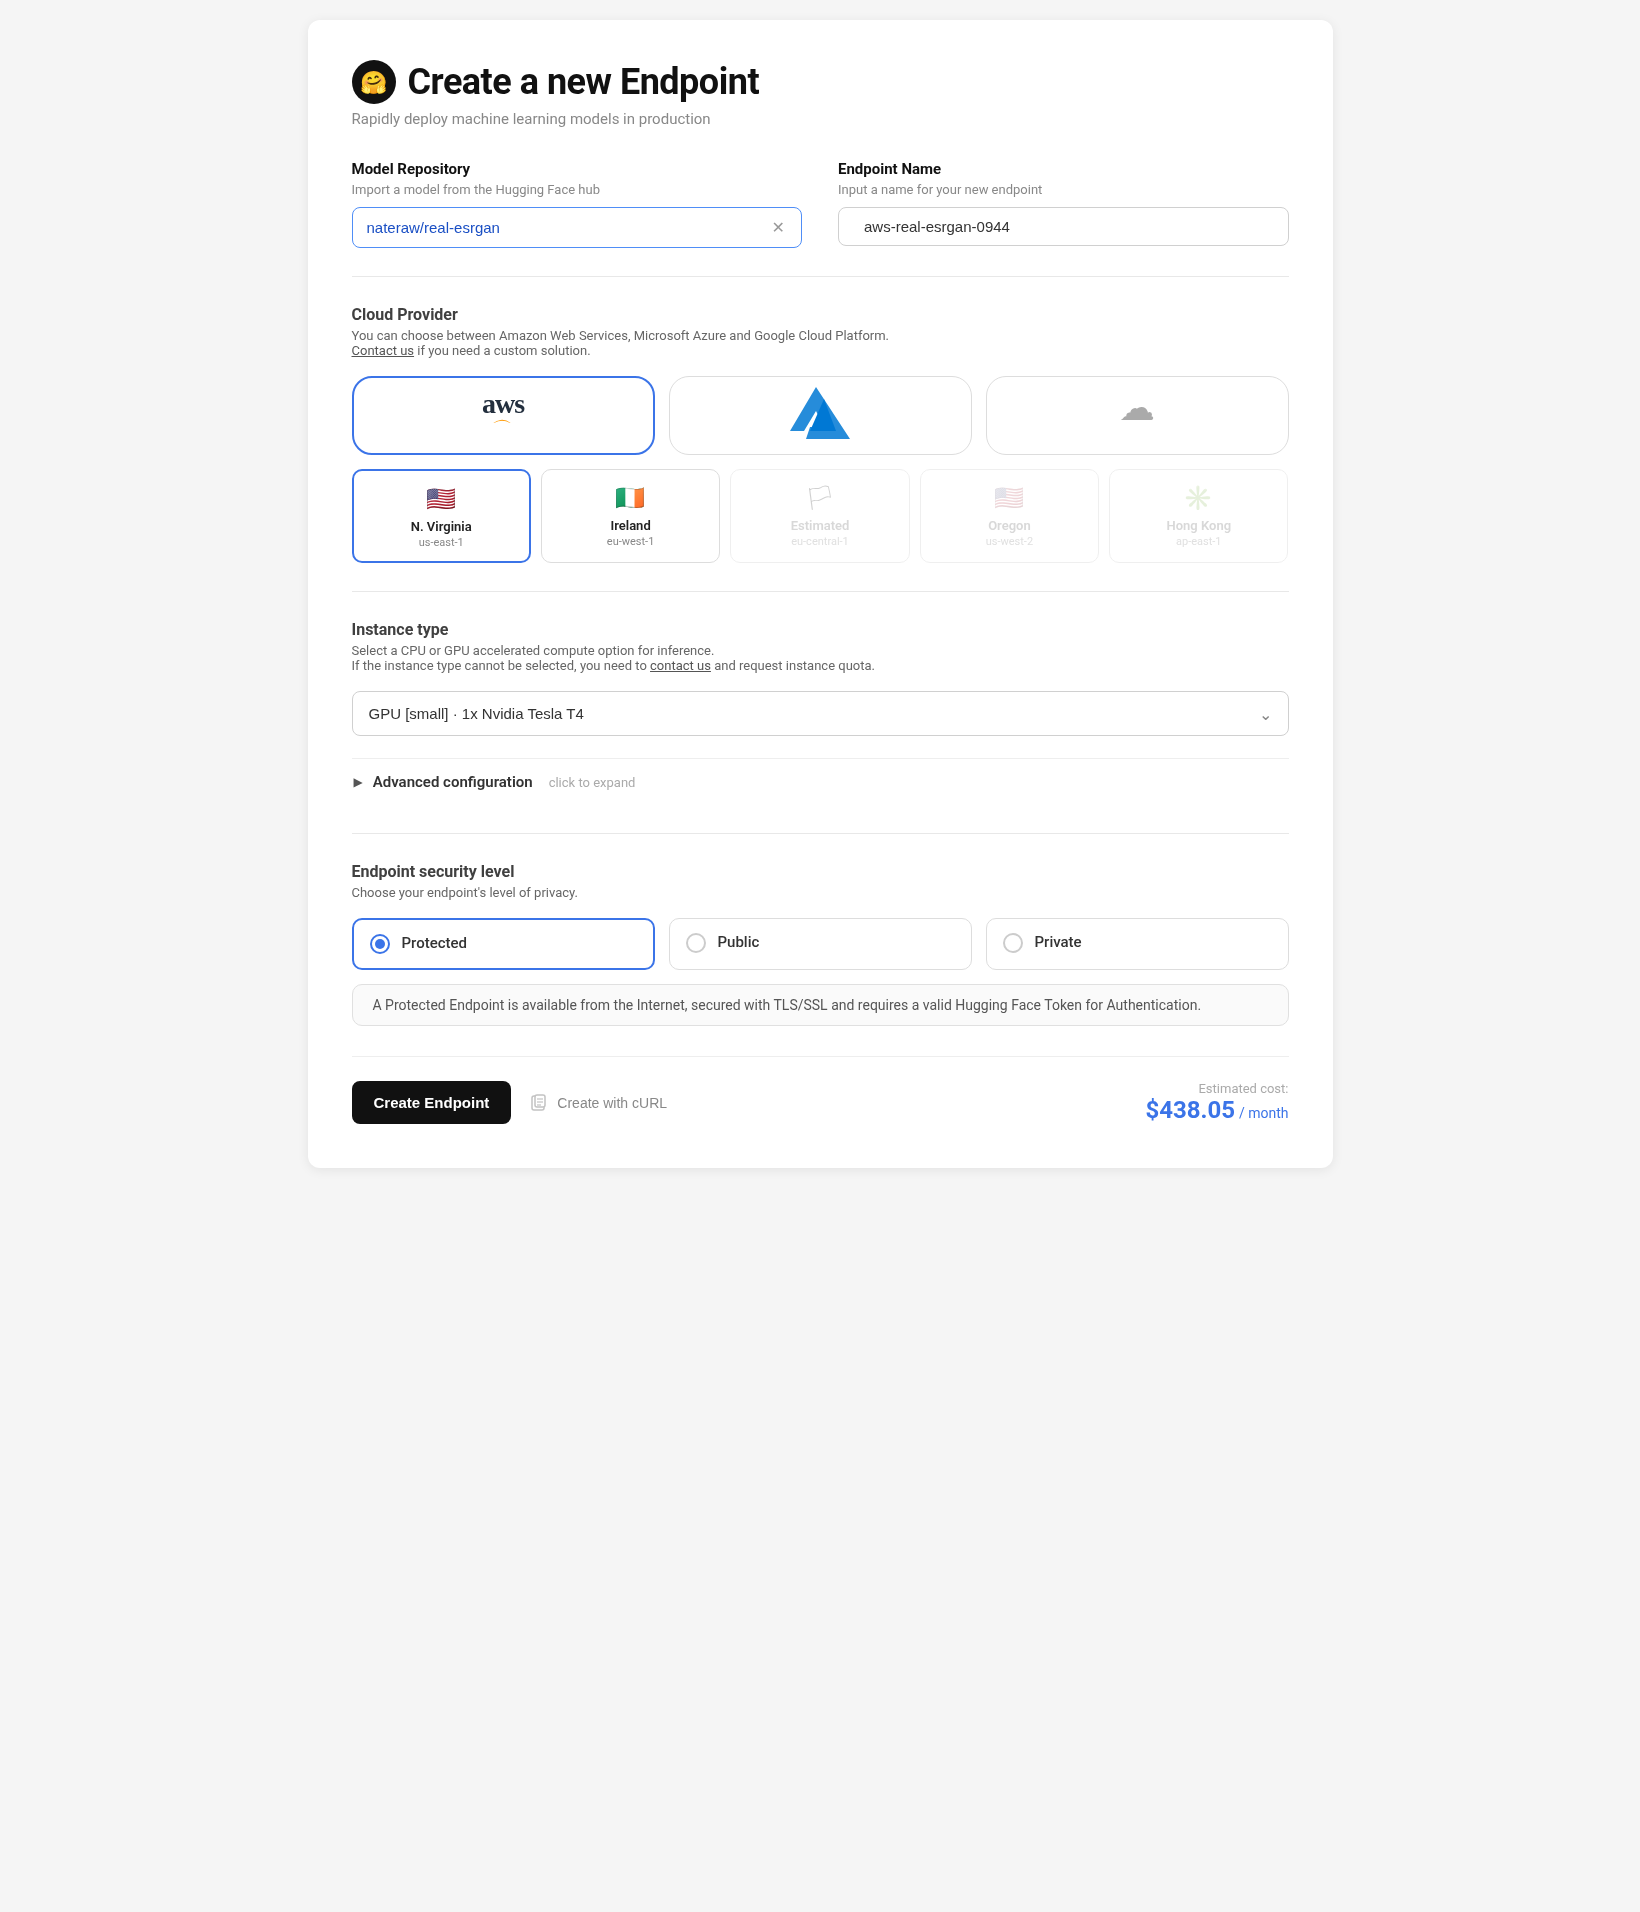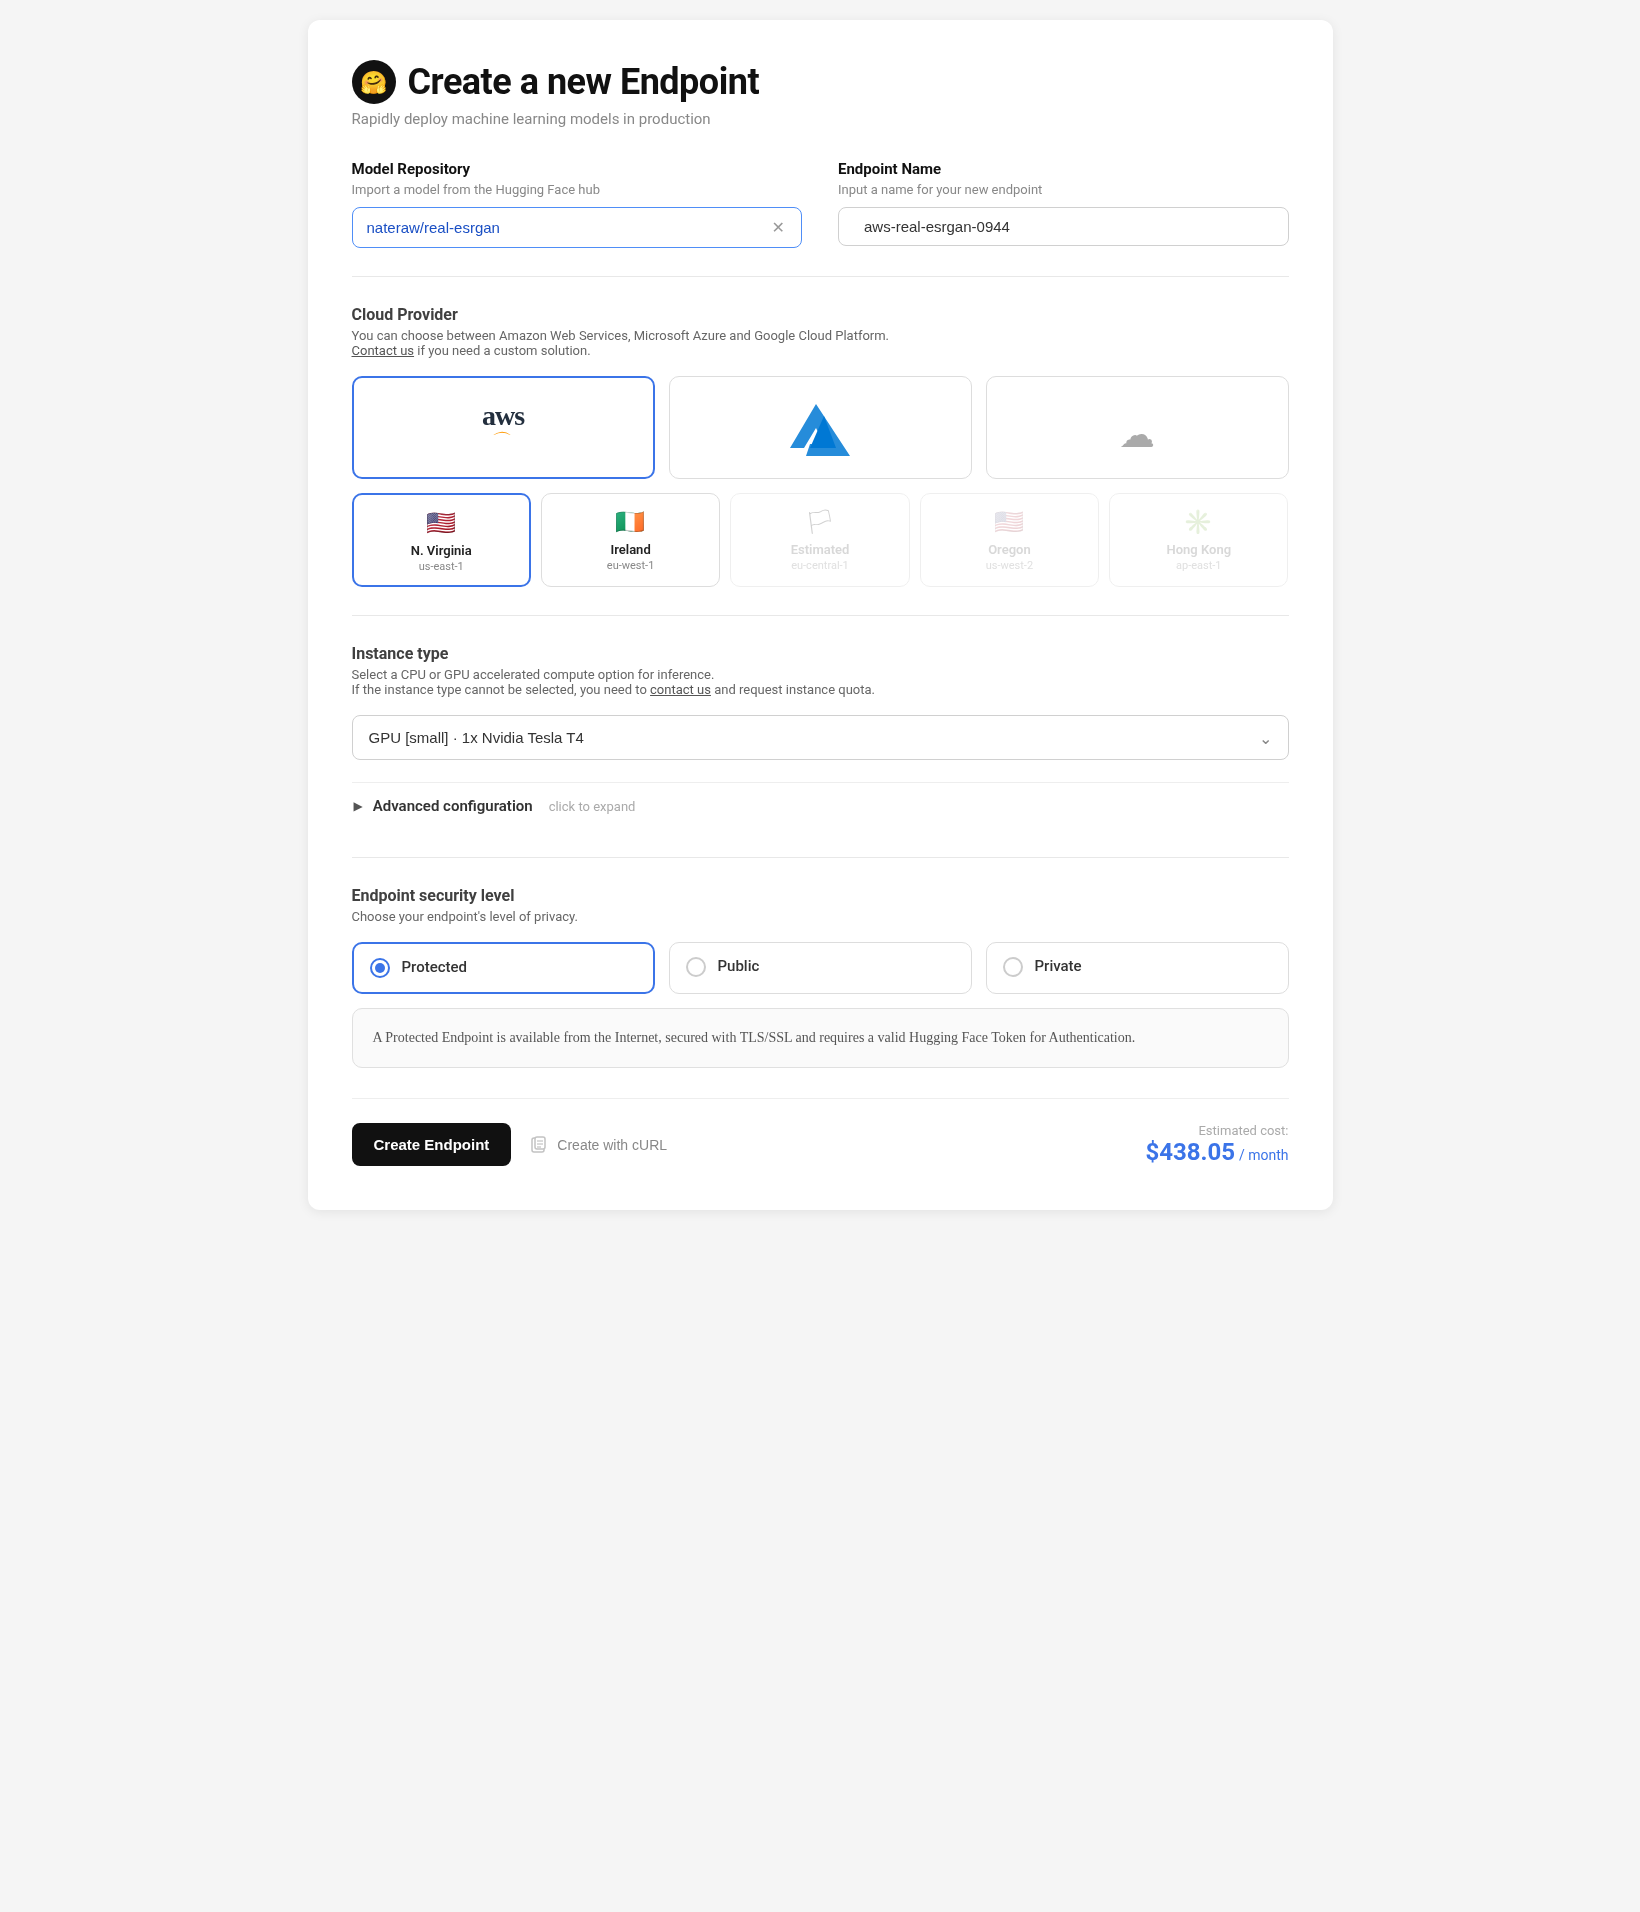--- a/index.html
+++ b/index.html
@@ -113,24 +113,24 @@
       text-decoration: underline;
     }
     .cloud-providers {
       display: grid;
       grid-template-columns: repeat(3, 1fr);
       gap: 14px;
       margin-bottom: 14px;
     }
     .cloud-card {
       border: 1.5px solid #ddd;
-      border-radius: 10px;
-      padding: 22px 16px;
-      display: flex;
-      align-items: flex-end;
+      border-radius: 20px;
+      padding: 10px 16px;
+      display: flex;
+      align-items: flex-start;
       justify-content: center;
       cursor: pointer;
       background: #fff;
       min-height: 78px;
     }
     .cloud-card.selected {
       border-color: #3b74e8;
       border-width: 2px;
     }
     .aws-logo {
@@ -285,27 +285,26 @@
       background: #3b74e8;
     }
     .security-label {
       font-size: 15px;
       font-weight: 500;
       color: #333;
     }
     .security-description {
       border: 1.5px solid #e0e0e0;
       border-radius: 10px;
-      padding: 18px 20px;
+      padding: 9px 20px;
       font-size: 14px;
       color: #555;
       line-height: 1.6;
       background: #fafafa;
       margin-bottom: 30px;
-      font-family: Liberation Serif, serif;
     }
     .footer-bar {
       display: flex;
       align-items: center;
       justify-content: space-between;
       border-top: 1px solid #eee;
       padding-top: 24px;
     }
     .footer-left {
       display: flex;

